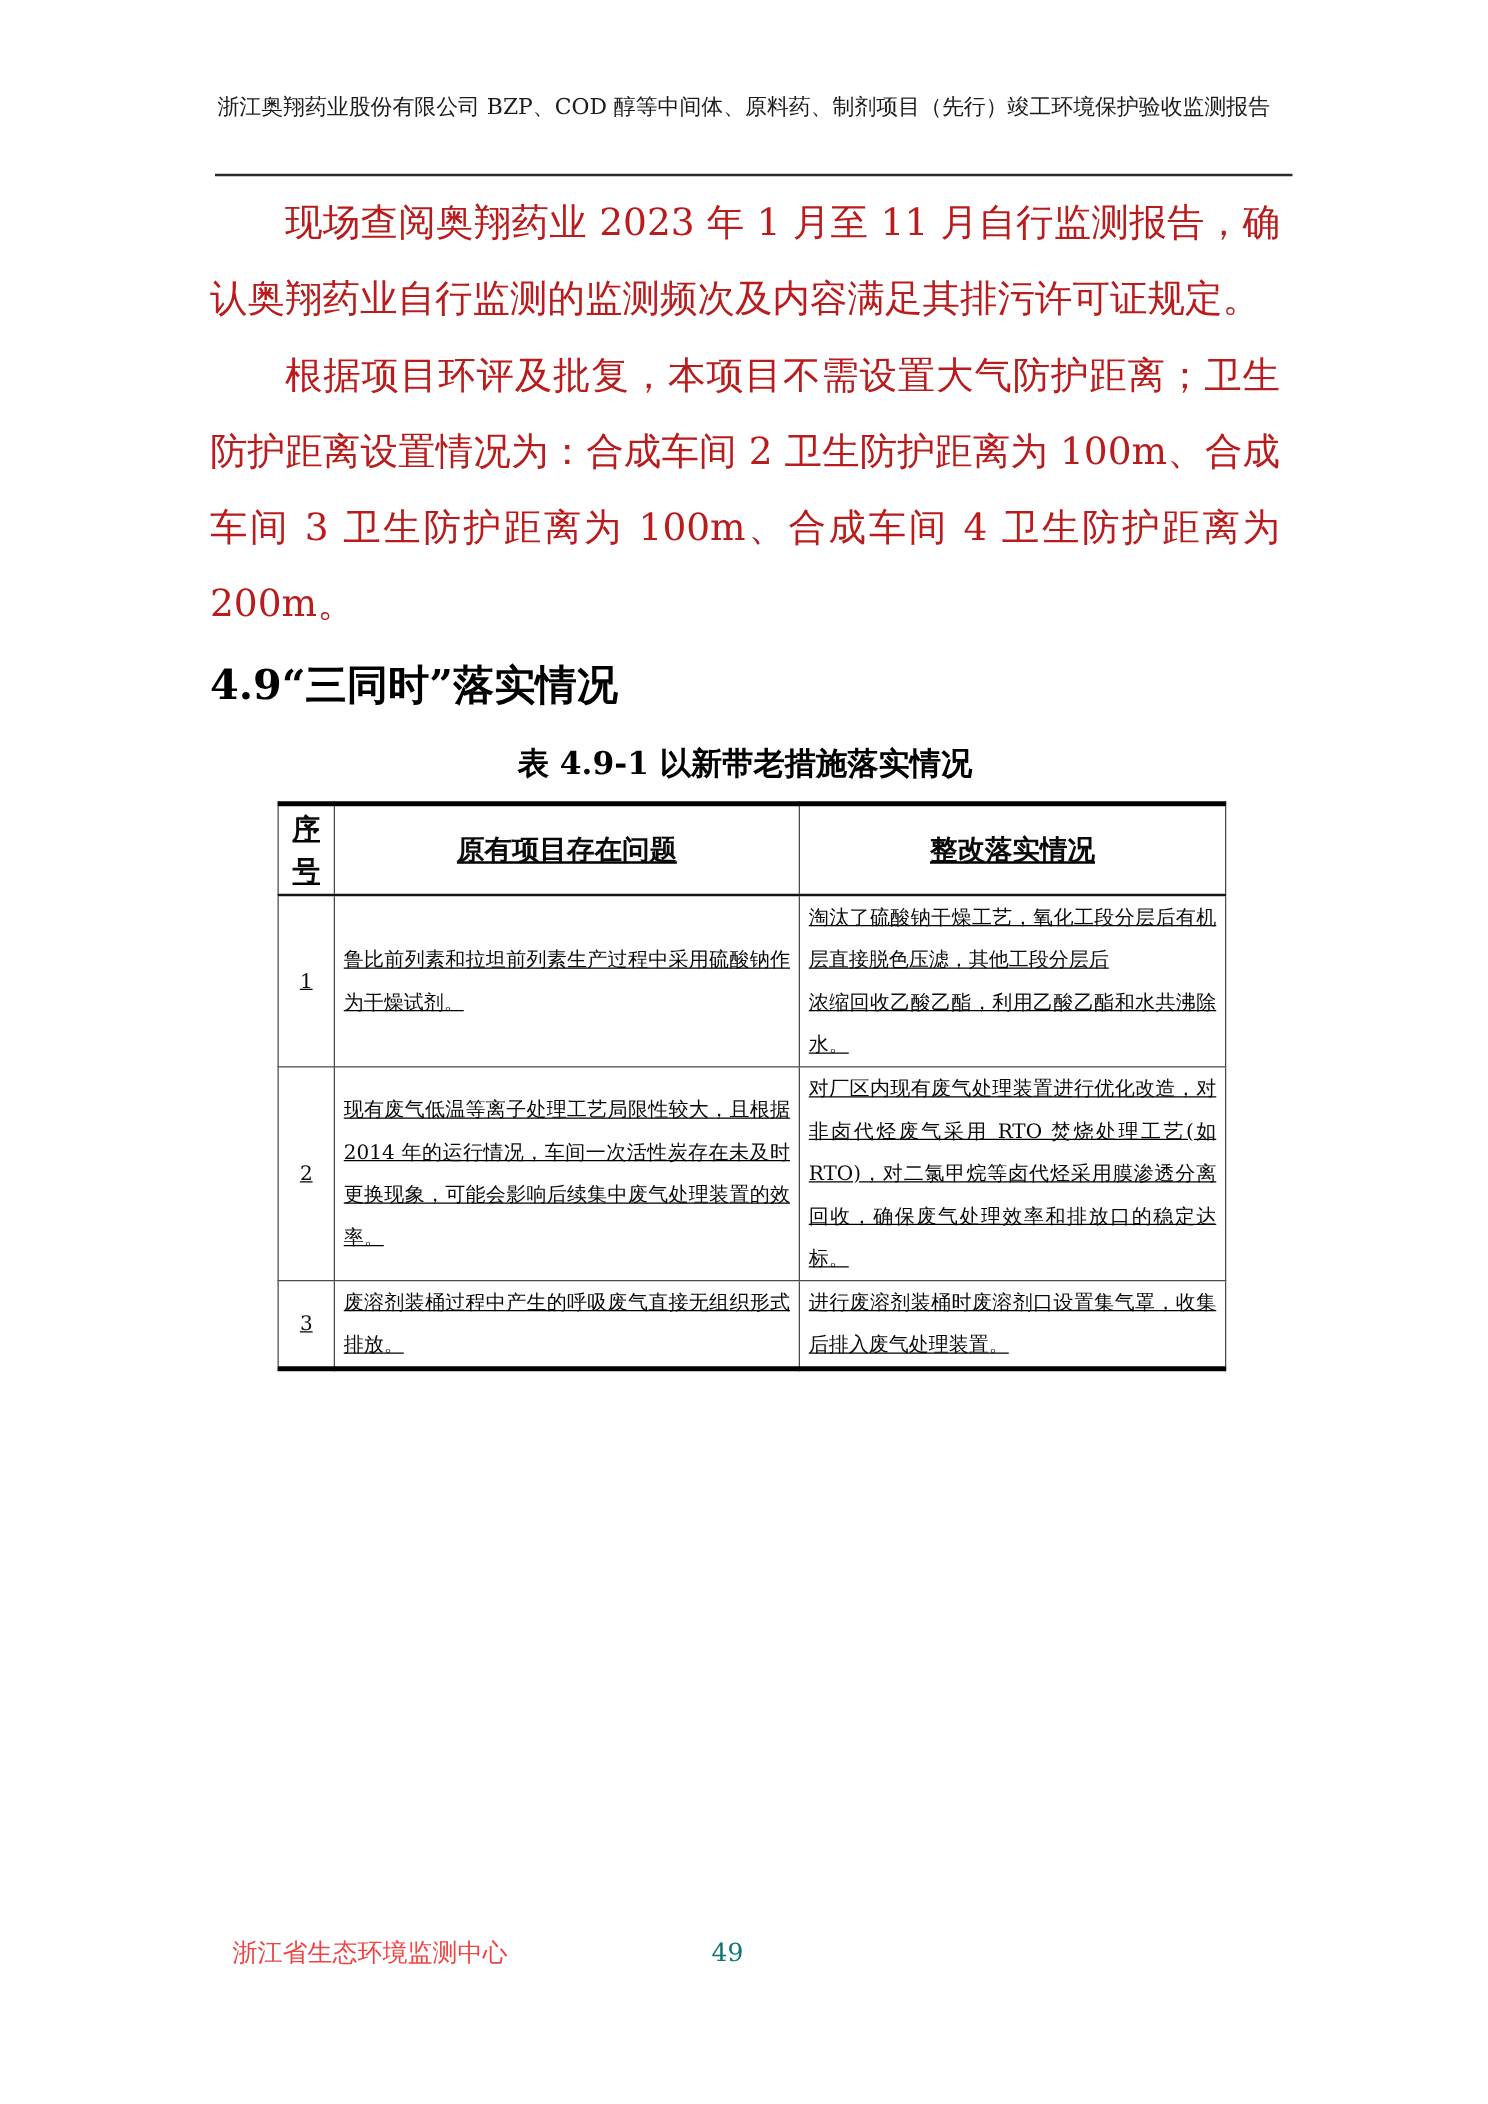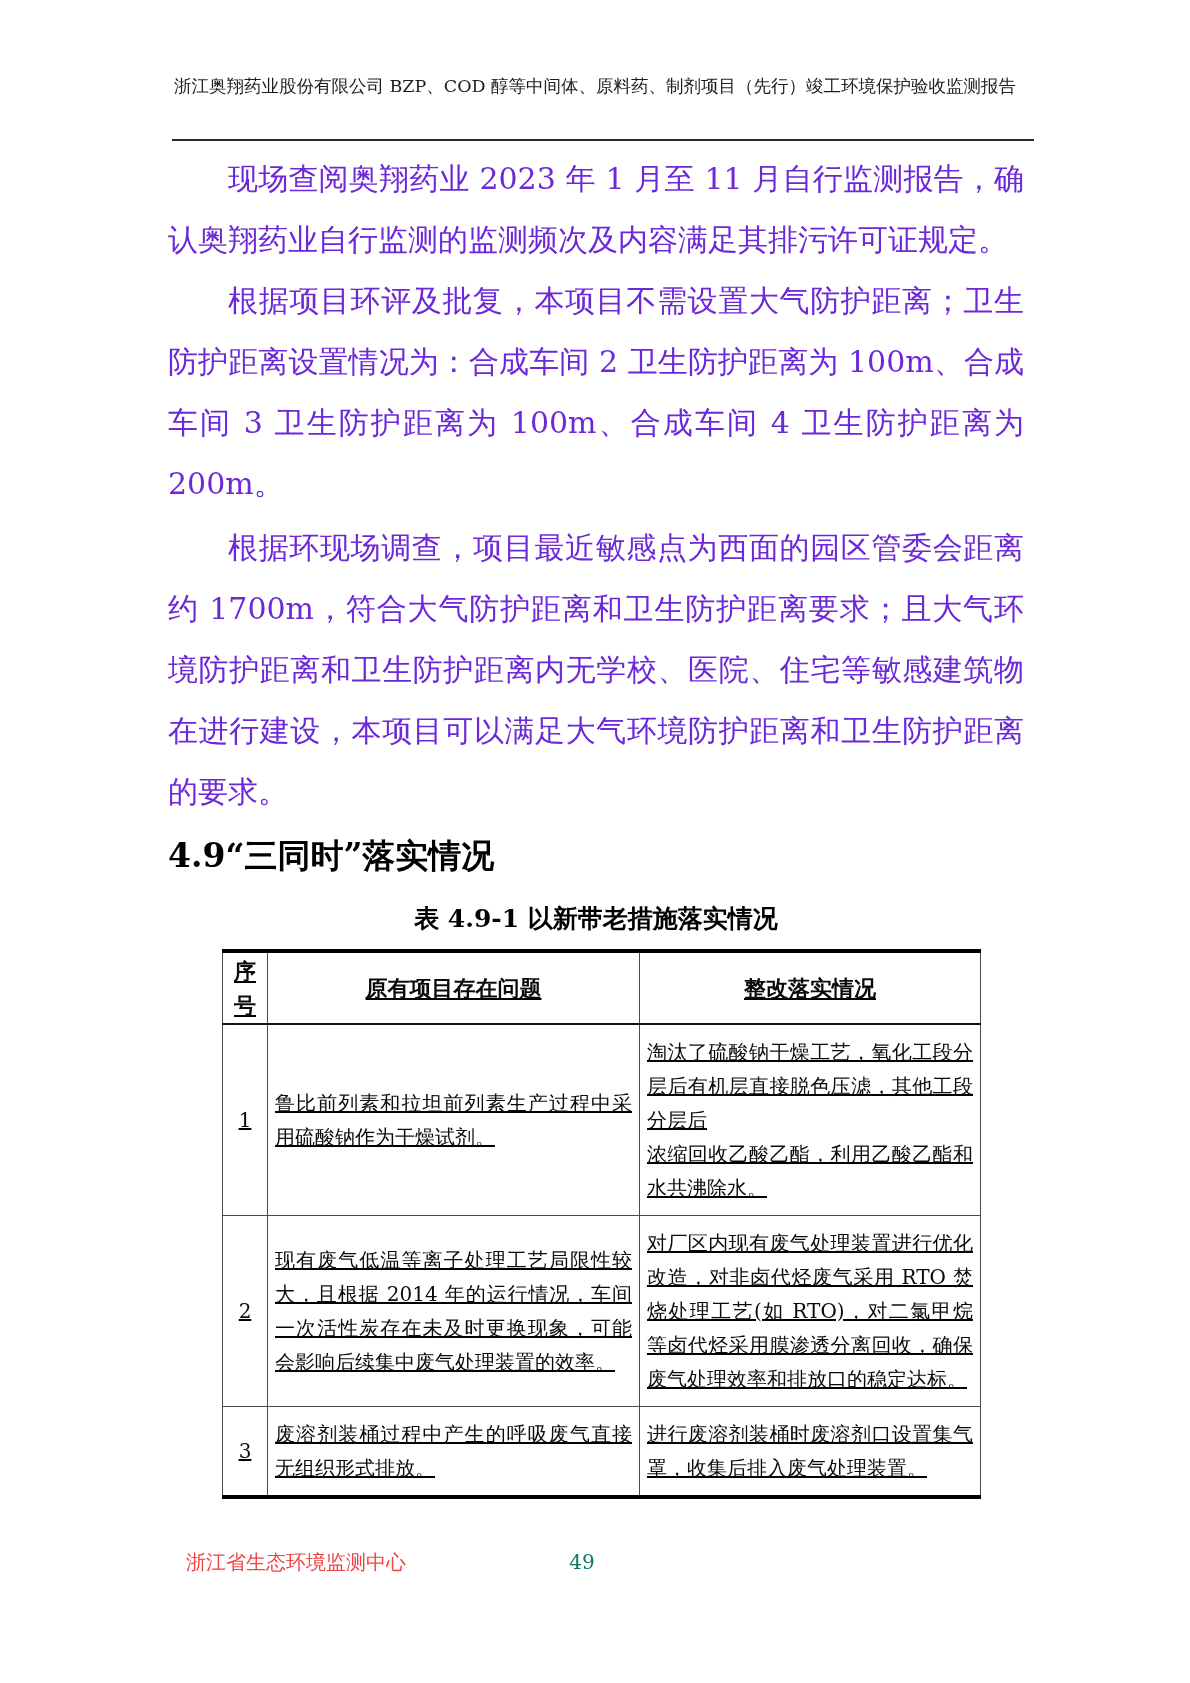--- a/index.html
+++ b/index.html
@@ -38,21 +38,21 @@
     top: 148px;
     left: 168px;
     width: 856px;
   }
   .para {
     font-size: 30px;
     line-height: 61px;
     text-align: justify;
     text-indent: 2em;
     margin: 0;
-    color: #6d28d9;
+    color: #b91c1c;
   }
   .heading-l2 {
     font-size: 33px;
     line-height: 43px;
     font-weight: bold;
     margin: 12px 0 7px 0;
     color: #000;
   }
   .heading-l2.mt { margin-top: 12px; margin-bottom: 0; }
   .heading-l3 {
@@ -75,23 +75,23 @@
     border-collapse: collapse;
     table-layout: fixed;
     width: 758px;
     margin: 15px 0 0 54px;
     border-top: 4px solid #000;
     border-bottom: 4px solid #000;
     text-decoration: underline;
   }
   table.measures th, table.measures td {
     border: 1px solid #4a4a4a;
-    font-size: 20px;
+    font-size: 16px;
     line-height: 34px;
-    padding: 10px 7px;
+    padding: 0 7px;
     vertical-align: middle;
     color: #0a0a0a;
   }
   table.measures thead th {
     border-bottom: 2px solid #141414;
     font-size: 22px;
     font-weight: bold;
     text-align: center;
     height: 40px;
     padding: 1px 3px;
@@ -129,21 +129,20 @@
   <div class="doc-header">浙江奥翔药业股份有限公司 BZP、COD 醇等中间体、原料药、制剂项目（先行）竣工环境保护验收监测报告</div>
   <div class="header-rule"></div>
 
   <div class="content">
 
     <p class="para">现场查阅奥翔药业 2023 年 1 月至 11 月自行监测报告，确认奥翔药业自行监测的监测频次及内容满足其排污许可证规定。</p>
 
 
     <p class="para">根据项目环评及批复，本项目不需设置大气防护距离；卫生防护距离设置情况为：合成车间 2 卫生防护距离为 100m、合成车间 3 卫生防护距离为 100m、合成车间 4 卫生防护距离为 200m。</p>
 
-    <p class="para tight">根据环现场调查，项目最近敏感点为西面的园区管委会距离约 1700m，符合大气防护距离和卫生防护距离要求；且大气环境防护距离和卫生防护距离内无学校、医院、住宅等敏感建筑物在进行建设，本项目可以满足大气环境防护距离和卫生防护距离的要求。</p>
 
     <h2 class="heading-l2 mt">4.9“三同时”落实情况</h2>
 
 
     <div class="table-caption">表 4.9-1 以新带老措施落实情况</div>
 
     <table class="measures">
       <colgroup>
         <col class="c-no">
           <col class="c-prob">

